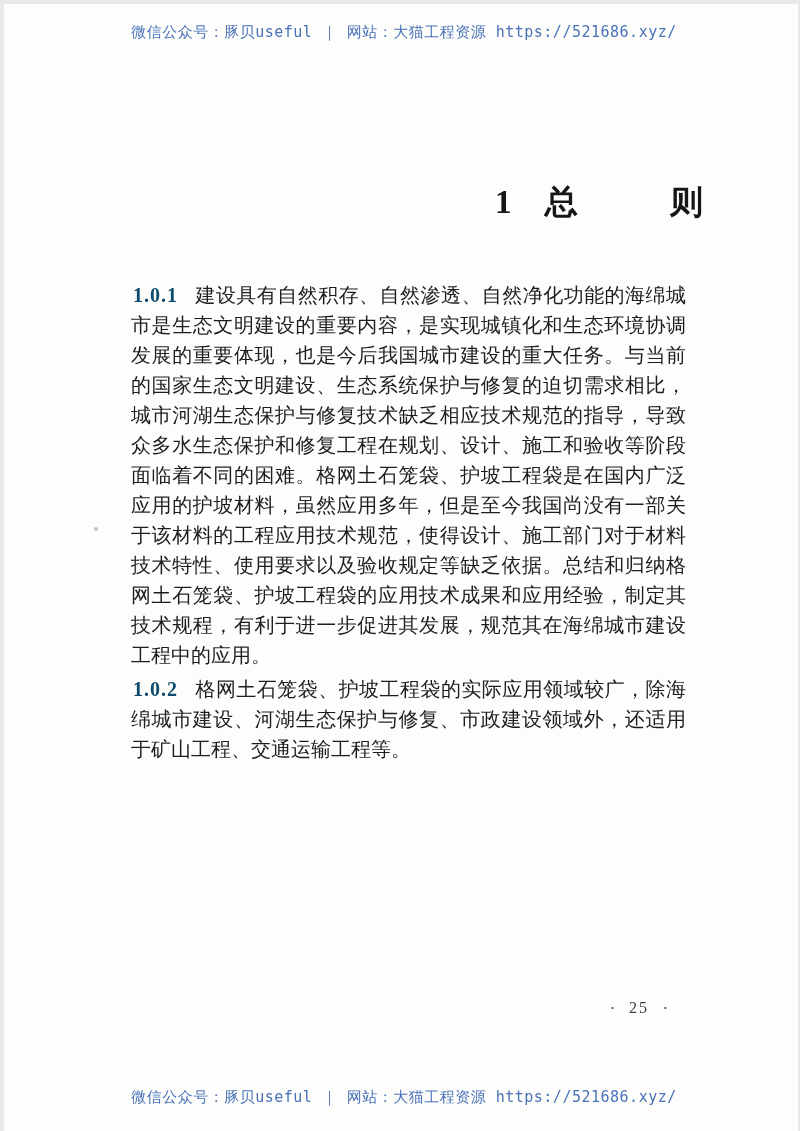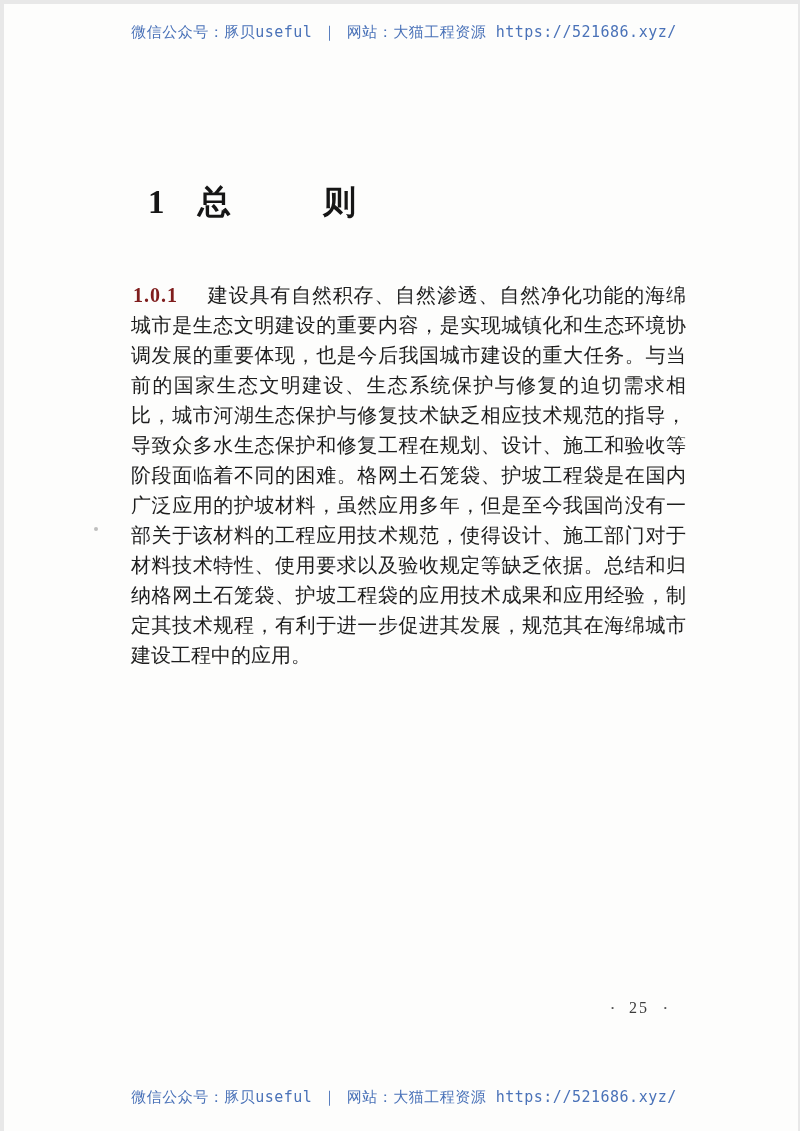--- a/index.html
+++ b/index.html
@@ -24,21 +24,21 @@
     font-family: "DejaVu Sans Mono", "Liberation Mono", monospace;
     white-space: nowrap;
   }
   .watermark.header { top: 17px; }
   .watermark.footer { top: 1082px; }
   .chapter-title {
     position: absolute;
     top: 176px;
     left: 123px;
     width: 563px;
-    text-align: left;
+    text-align: right;
     transform: translateX(17px);
     font-size: 33px;
     font-weight: bold;
     color: #161616;
     line-height: 40px;
     white-space: nowrap;
   }
   .chapter-title .chapter-num { margin-right: 21px; }
   .chapter-title .title-ch1 { margin-right: 80px; }
   .body-text {
@@ -49,22 +49,22 @@
     font-size: 20px;
     line-height: 30px;
     color: #1d1d1d;
     text-align: justify;
     text-justify: inter-character;
   }
   .clause { margin: 0; }
   .clause .clause-num {
     font-weight: bold;
     letter-spacing: 1px;
-    margin-right: 25px;
-    color: #7f1d1d;
+    margin-right: 13px;
+    color: #0c4a6e;
   }
   .page-number {
     position: absolute;
     top: 993px;
     left: 603px;
     width: 64px;
     height: 22px;
     display: flex;
     align-items: center;
     justify-content: space-between;
@@ -93,20 +93,23 @@
   <h1 class="chapter-title">
     <span class="chapter-num">1</span>
     <span class="title-ch1">总</span>
     <span class="title-ch2">则</span>
   </h1>
 
   <div class="body-text">
     <p class="clause">
       <b class="clause-num">1.0.1</b><span>建设具有自然积存、自然渗透、自然净化功能的海绵城市是生态文明建设的重要内容，是实现城镇化和生态环境协调发展的重要体现，也是今后我国城市建设的重大任务。与当前的国家生态文明建设、生态系统保护与修复的迫切需求相比，城市河湖生态保护与修复技术缺乏相应技术规范的指导，导致众多水生态保护和修复工程在规划、设计、施工和验收等阶段面临着不同的困难。格网土石笼袋、护坡工程袋是在国内广泛应用的护坡材料，虽然应用多年，但是至今我国尚没有一部关于该材料的工程应用技术规范，使得设计、施工部门对于材料技术特性、使用要求以及验收规定等缺乏依据。总结和归纳格网土石笼袋、护坡工程袋的应用技术成果和应用经验，制定其技术规程，有利于进一步促进其发展，规范其在海绵城市建设工程中的应用。</span>
     </p>
+    <p class="clause">
+      <b class="clause-num">1.0.2</b><span>格网土石笼袋、护坡工程袋的实际应用领域较广，除海绵城市建设、河湖生态保护与修复、市政建设领域外，还适用于矿山工程、交通运输工程等。</span>
+    </p>
   </div>
 
   <div class="artifact-dot"></div>
 
   <div class="page-number">
     <span class="bullet">•</span>
     <span class="pn-value">25</span>
     <span class="bullet">•</span>
   </div>
 

